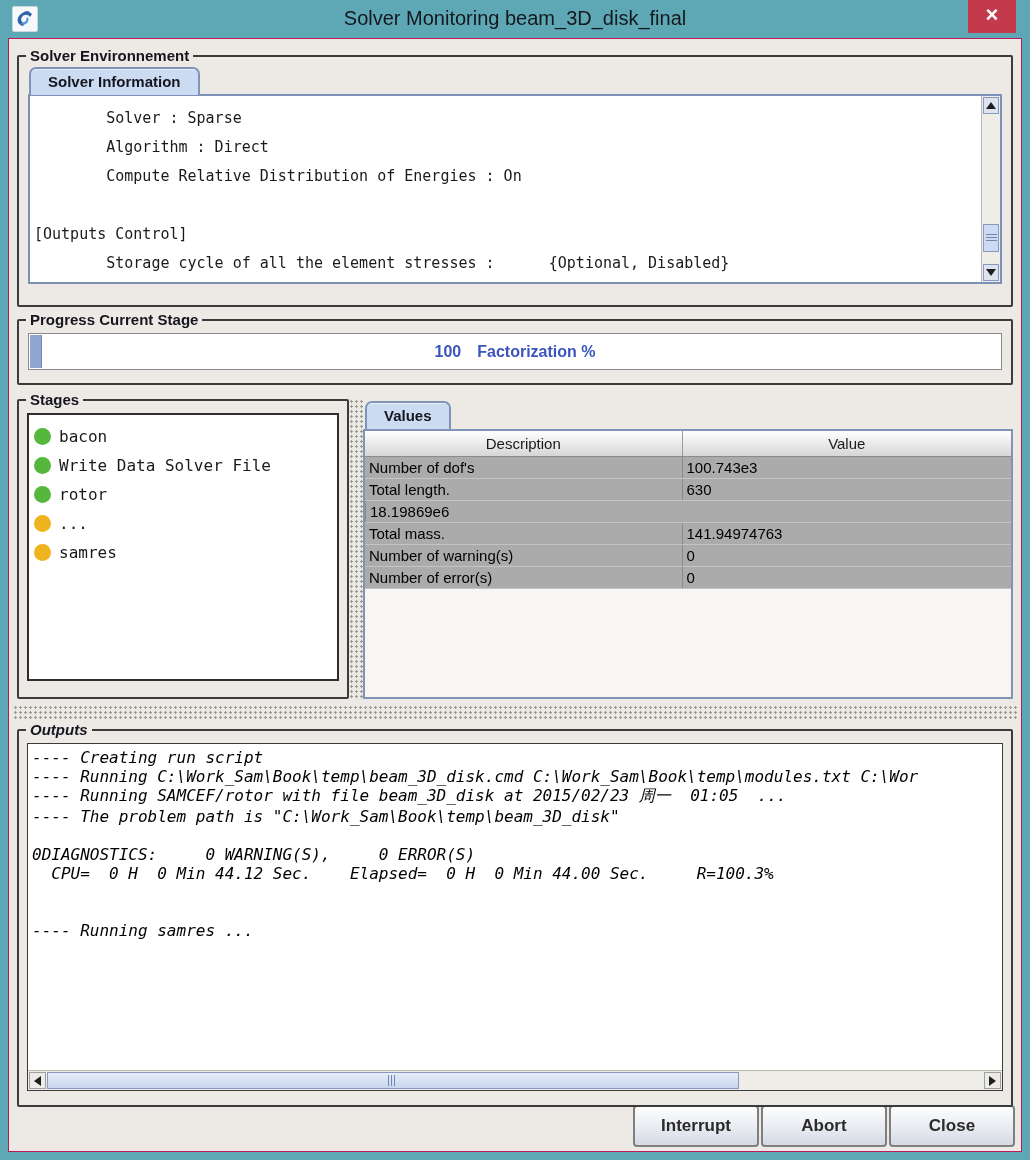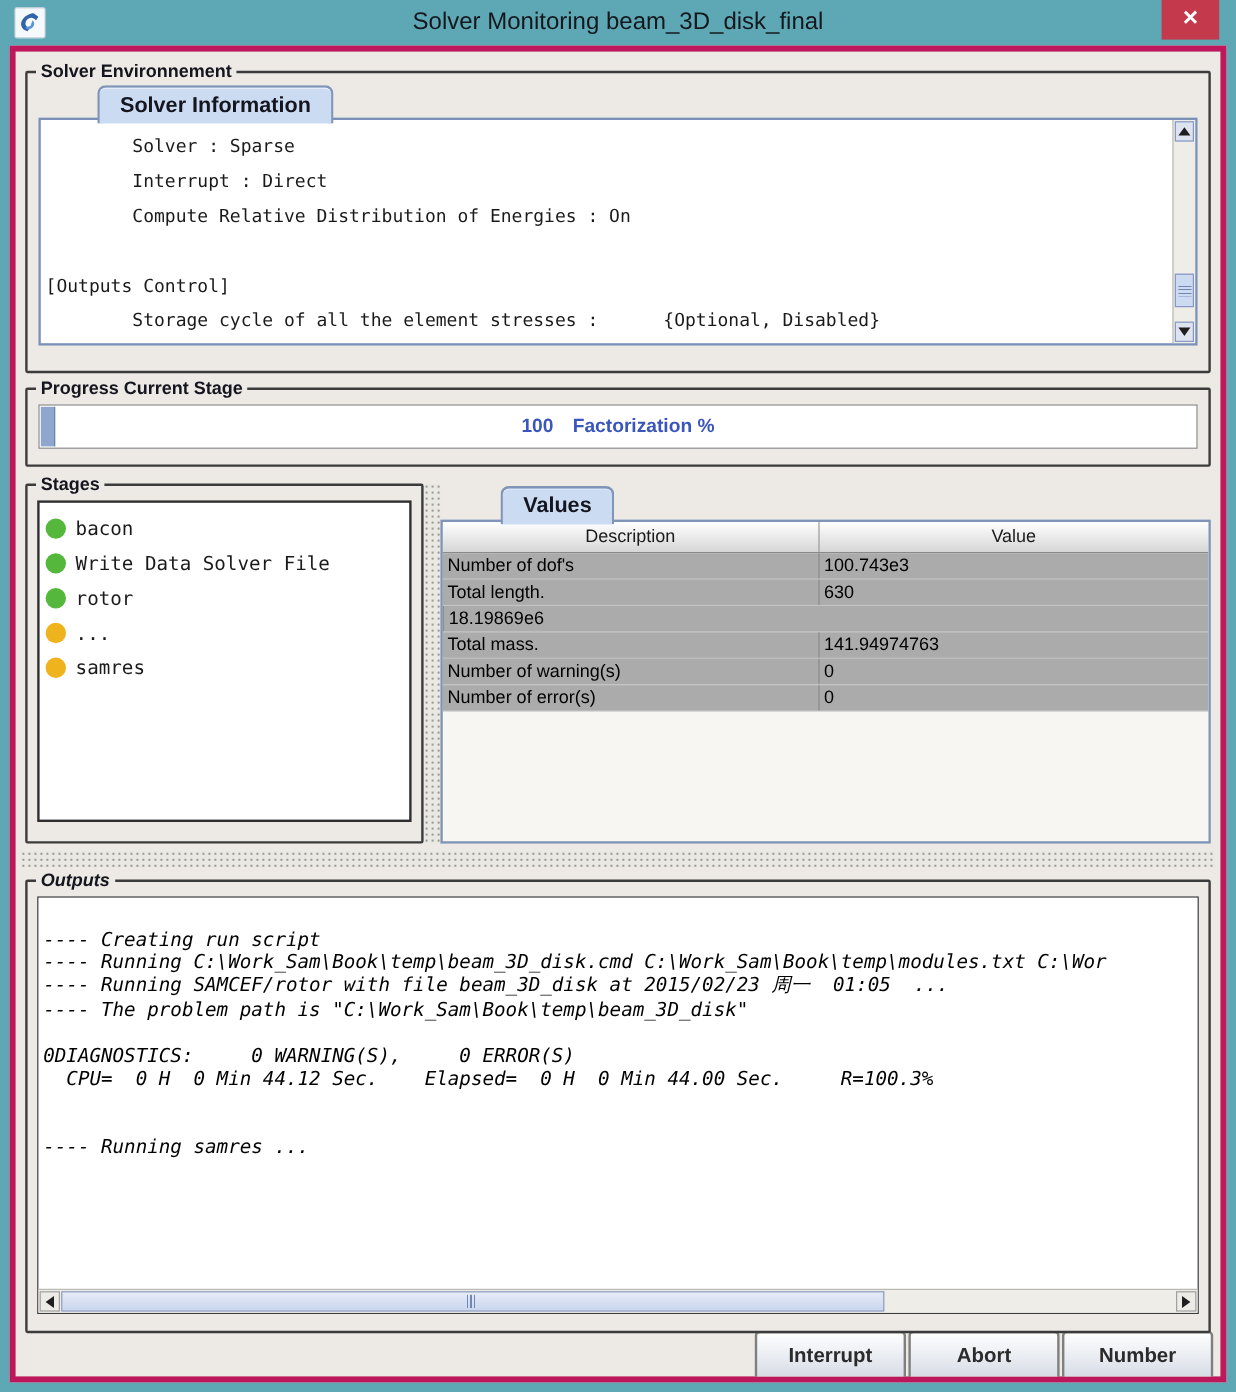--- a/index.html
+++ b/index.html
@@ -12,31 +12,31 @@
   .titlebar { position:absolute; top:0; left:0; right:0; height:38px; background:#5EA8B6; }
   .app-icon { position:absolute; left:12px; top:6px; width:26px; height:26px; background:#F6F9FC;
               border:1px solid #CBD6DE; border-radius:2px; display:flex; align-items:center; justify-content:center; }
   .win-title { position:absolute; left:0; right:0; top:0; height:38px; line-height:36px; text-align:center;
                font-size:20px; color:#14181C; }
   .close-btn { position:absolute; right:14px; top:0; width:48px; height:33px; background:#C4394B;
                color:#FFFFFF; font-size:22px; font-weight:bold; text-align:center; line-height:30px; cursor:pointer; }
 
   
   .content { position:absolute; top:38px; left:8px; right:8px; bottom:8px; background:#EDEAE5;
-             border:5px solid #be185d; padding:2px 4px 0 4px; overflow:hidden; }
+             border:1px solid #be185d; padding:2px 4px 0 4px; overflow:hidden; }
 
   
   .group { position:relative; border:2px solid #3B3B3B; border-radius:2px; background:#EDEAE5; }
   .group > .legend { position:absolute; top:-10px; left:7px; padding:0 4px; background:#EDEAE5;
                      font-size:15px; font-weight:bold; color:#15151F; white-space:nowrap; }
 
   
   .tab { display:inline-block; padding:4px 17px 5px 17px; background:#CBDBF2; border:2px solid #8094B8;
-         border-bottom:none; border-radius:7px 7px 0 0; font-size:18px; font-weight:bold; color:#15151F;
-         position:relative; z-index:2; box-shadow:inset 0 1px 0 #E8F0FB;margin-left:48px; }
+         border-bottom:none; border-radius:7px 7px 0 0; font-size:15px; font-weight:bold; color:#15151F;
+         position:relative; z-index:2; box-shadow:inset 0 1px 0 #E8F0FB; }
 
   
   .mono { font-family:"DejaVu Sans Mono","Liberation Mono",monospace; }
   .textpane { position:relative; background:#FFFFFF; border:2px solid #7D91B7; overflow:hidden; }
   .textpane pre { font-size:15px; line-height:29px; color:#1A1A1A; white-space:pre; overflow:hidden; }
 
   
   .vscroll { position:absolute; top:0; right:0; bottom:0; width:19px; background:#EFEDE8; border-left:1px solid #B9B9B2; }
   .sbtn { position:absolute; left:1px; right:1px; height:17px; background:#DDE4F0; border:1px solid #8898C0;
           display:flex; align-items:center; justify-content:center; }
@@ -94,21 +94,21 @@
   .tc.c1 { width:49%; } .tc.c2 { width:51%; border-left:1px solid #8A8A8A; }
   .tbl-filler { flex:1; background:#F7F6F2; }
 
   .hsplit { height:14px; margin:6px 0 0 0; background-color:#EAE8E3;
             background-image:radial-gradient(circle,#9A9890 1px,transparent 1.3px); background-size:5px 5px; }
 
   
   .outputs-group { margin:10px 4px 0 4px; height:378px;font-style:italic; }
   .outputs-pane { position:relative; margin:12px 8px 8px 8px; height:348px; background:#FFFFFF;
                   border:1px solid #3B3B3B; overflow:hidden; }
-  .outputs-pane pre { padding:25px 4px 0 4px; }
+  .outputs-pane pre { padding:4px 4px 0 4px; }
 
   
   .button-bar { display:flex; justify-content:flex-end; align-items:center; height:52px; padding:2px 2px 16px 0; gap:2px; }
   .btn { width:126px; height:42px; background:linear-gradient(#FEFEFE,#E8EBF1 55%,#D5DAE4); border:2px solid #7F7F7F;
          border-radius:4px; font-family:"Liberation Sans",sans-serif; font-size:17px; font-weight:bold; color:#2B2B2B; cursor:pointer; }
 </style>
 </head>
 <body>
 
 <div class="window">
@@ -126,21 +126,21 @@
 
   <div class="content">
 
     <div class="group solver-env">
       <span class="legend">Solver Environnement</span>
       <div class="tabrow">
         <span class="tab">Solver Information</span>
       </div>
       <div class="textpane">
         <pre class="mono">        Solver : Sparse
-        Interrupt : Direct
+        Algorithm : Direct
         Compute Relative Distribution of Energies : On
 
 [Outputs Control]
         Storage cycle of all the element stresses :      {Optional, Disabled}</pre>
         <div class="vscroll">
           <div class="sbtn up">
               <span class="tri-up"></span>
             </div>
           <div class="vthumb">
               <span class="grip"></span>
@@ -267,17 +267,17 @@
           <div class="hbtn right">
               <span class="tri-right"></span>
             </div>
         </div>
       </div>
     </div>
 
     <div class="button-bar">
       <button class="btn">Interrupt</button>
       <button class="btn">Abort</button>
-      <button class="btn">Number</button>
+      <button class="btn">Close</button>
     </div>
 
   </div>
 </div>
 
 </body></html>

